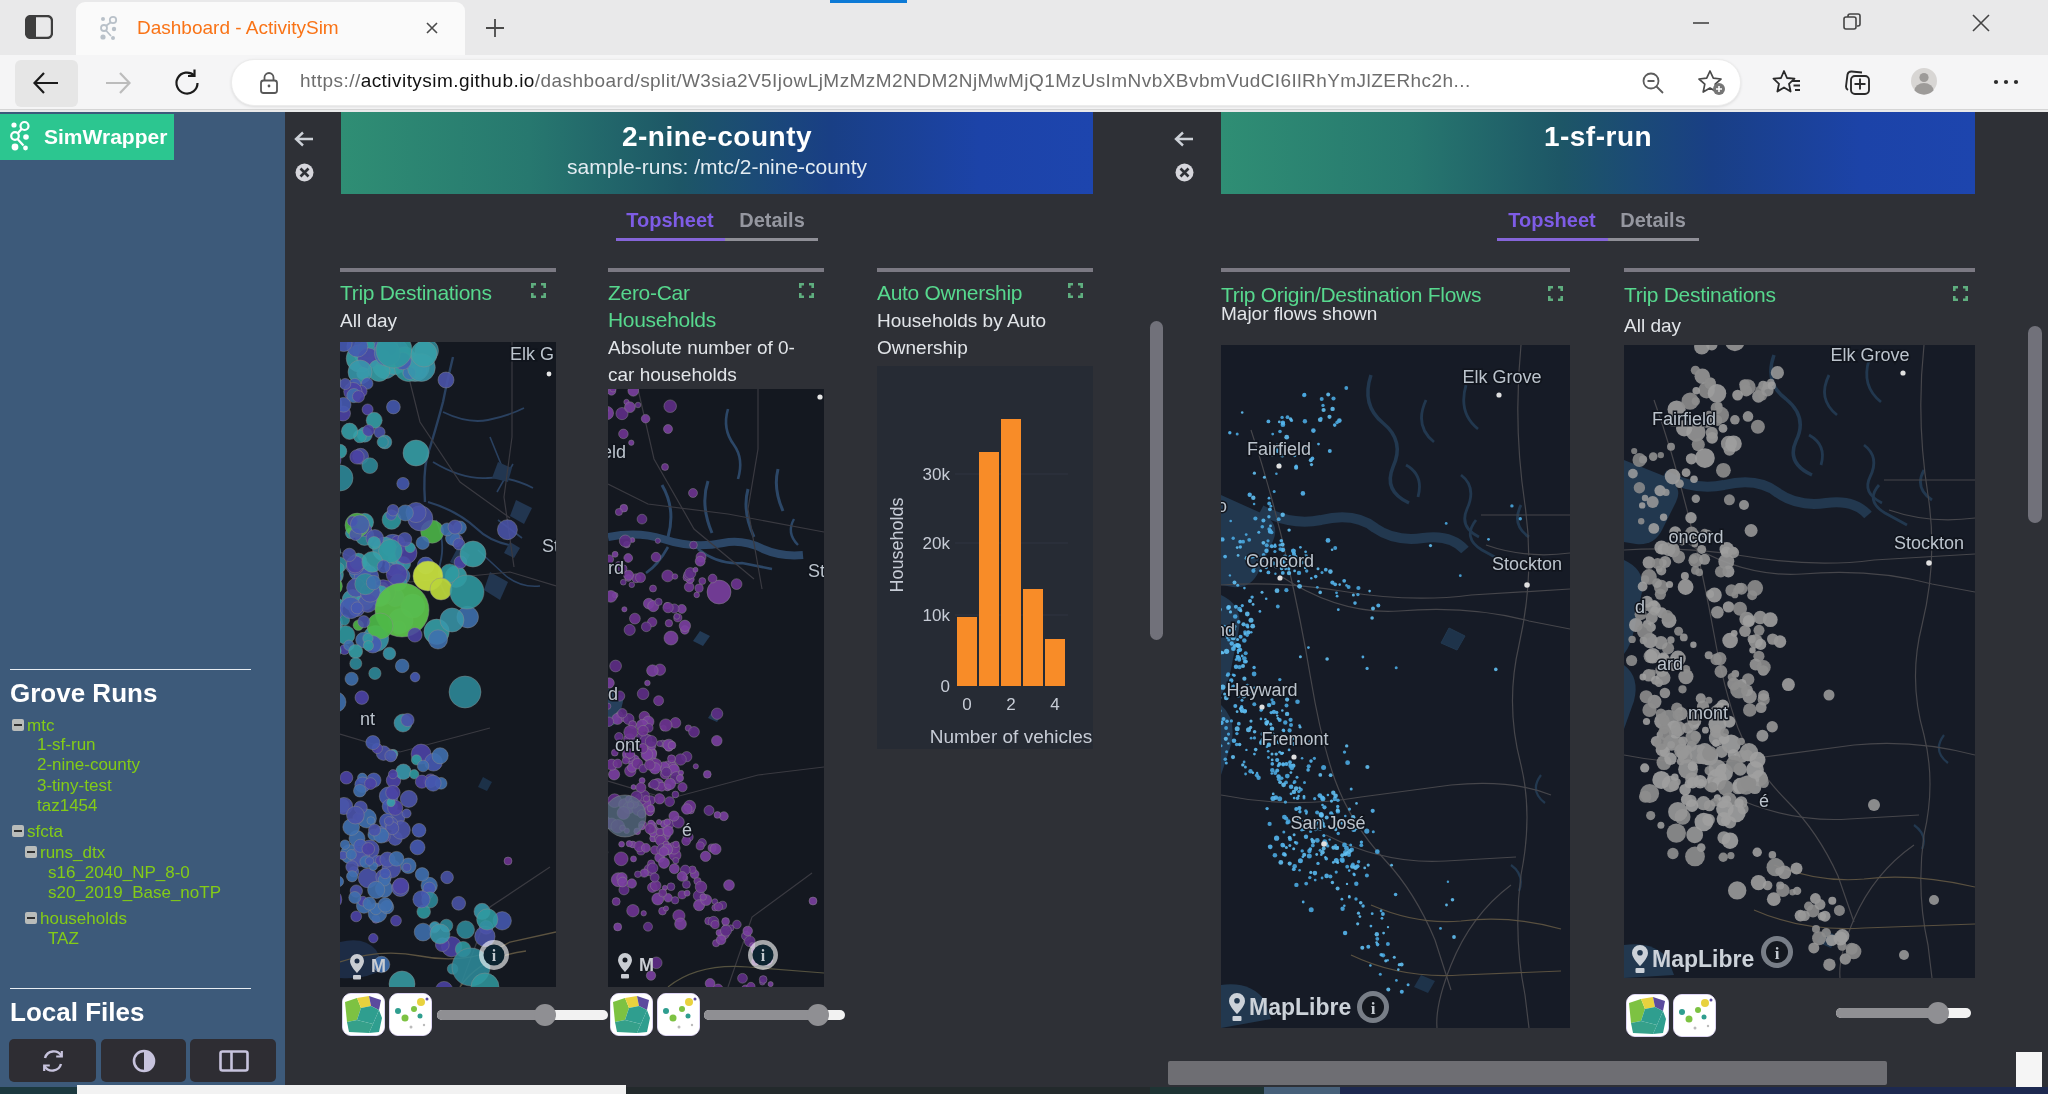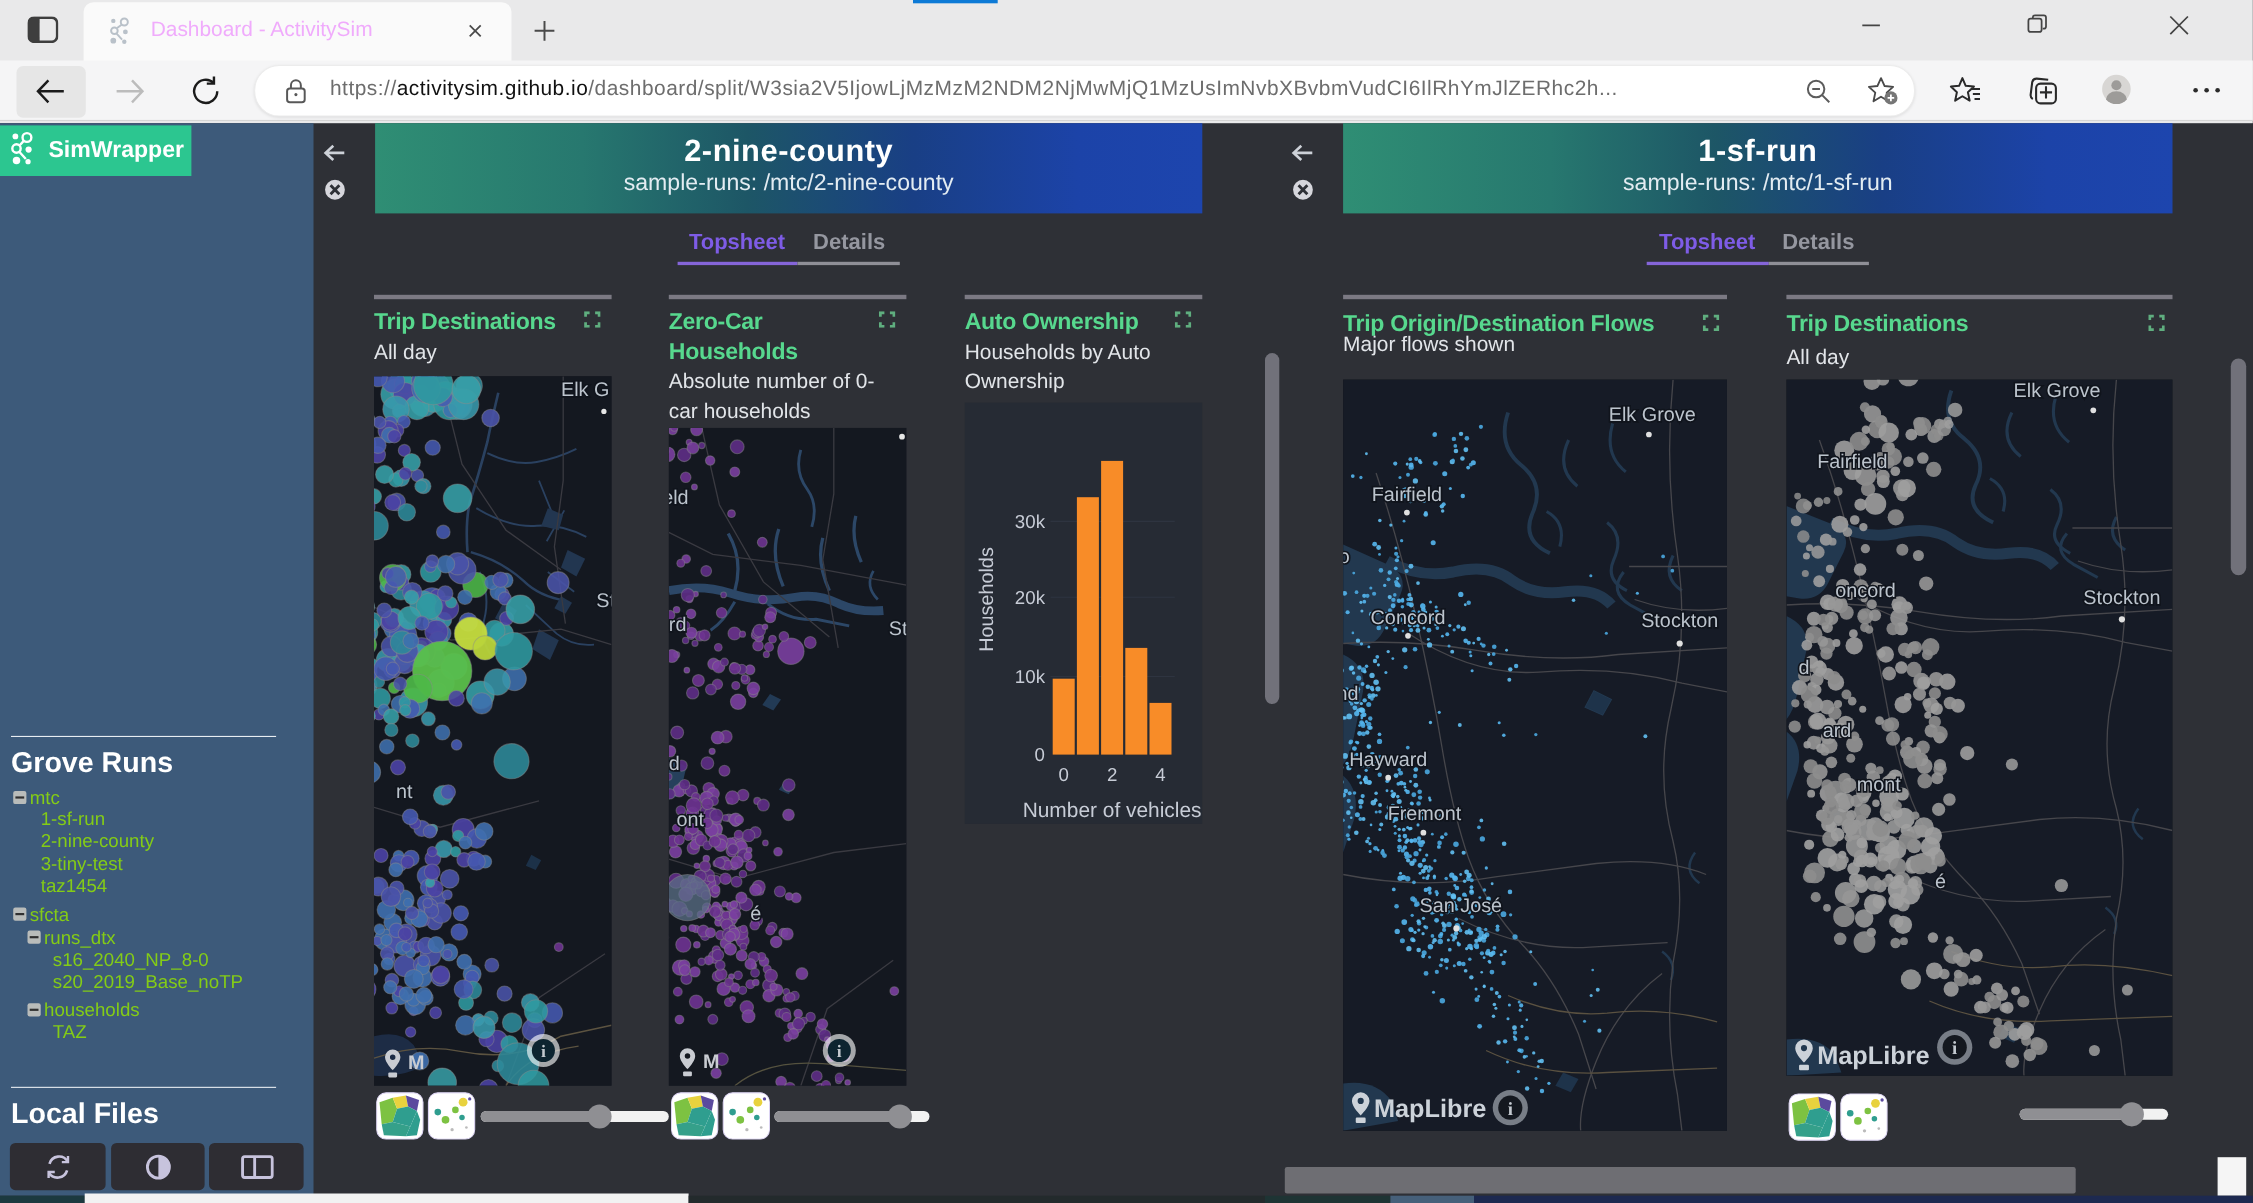--- a/index.html
+++ b/index.html
@@ -13,21 +13,21 @@
 .sbh{position:absolute;left:10px;color:#fff;font-weight:bold;font-size:26px}
 .ti{position:absolute;color:#84cc16;font-size:17px;white-space:nowrap}
 .tico{position:absolute;width:12px;height:12px;background:#b9bcba;border-radius:2px}
 .tico:after{content:"";position:absolute;left:2px;top:5px;width:8px;height:2px;background:#303030}
 .sbtn{position:absolute;top:1039px;height:43px;background:#2e2d33;border-radius:5px}
 .panelgrad{position:absolute;top:112px;height:82px;background:linear-gradient(90deg,#2f8e74 0%,#27786f 25%,#1d5666 45%,#193f85 65%,#1c43a8 85%,#1d45ae 100%);color:#fff;text-align:center}
 .ptitle{font-weight:bold;font-size:28px;padding-top:9px;letter-spacing:.5px}
 .psub{font-size:21px;color:#e3ecf2;margin-top:2px}
 .tabtxt{position:absolute;top:209px;font-weight:bold;font-size:20px}
 .cardline{position:absolute;top:268px;height:4px;background:#7b7983}
-.ctitle{position:absolute;color:#57d88e;font-weight:bold;font-size:21px;line-height:27px;letter-spacing:-0.3px}
+.ctitle{position:absolute;color:#57d88e;font-weight:normal;font-size:21px;line-height:27px;letter-spacing:-0.3px}
 .csub{position:absolute;color:#e2e5e9;font-size:19px;line-height:27px}
 .mapbox{position:absolute;background:#141820;overflow:hidden}
 .thumb{position:absolute;width:43px;height:43px;background:#fff;border:1px solid #dcd4f2;border-radius:9px}
 .sld{position:absolute;height:10px;border-radius:5px}
 .scroll{position:absolute;background:#71717a;border-radius:7px}
 .maplbl{font-family:"Liberation Sans",sans-serif;fill:#bcc4cd;paint-order:stroke;stroke:#10141c;stroke-width:3px;font-size:18px}
 </style></head><body>
 
 <div class="chrome"></div>
 <div class="abs" style="left:830px;top:0;width:77px;height:3px;background:#0d7ad6"></div>
@@ -40,21 +40,21 @@
     <g>
       <circle cx="5" cy="4" r="2" fill="#b9c1c9"></circle>
       <circle cx="15" cy="5" r="3.2" fill="none" stroke="#b9c1c9" stroke-width="1.8"></circle>
       <circle cx="6" cy="13" r="3" fill="none" stroke="#b9c1c9" stroke-width="1.8"></circle>
       <circle cx="16" cy="14" r="2.2" fill="#b9c1c9"></circle>
       <circle cx="5" cy="22" r="2.6" fill="#b9c1c9"></circle>
       <circle cx="15" cy="23" r="2" fill="#b9c1c9"></circle>
       <path d="M12.5 7.5 L8.5 10.5 M8 15.5 L13 21" stroke="#b9c1c9" stroke-width="1.8" fill="none"></path>
     </g>
   </svg>
-<div class="abs" style="left:137px;top:17px;font-size:19px;color:#f0abfc">Dashboard - ActivitySim</div>
+<div class="abs" style="left:137px;top:17px;font-size:19px;color:#f97316">Dashboard - ActivitySim</div>
 <svg class="abs" style="left:424px;top:20px" width="16" height="16" viewBox="0 0 16 16">
     <path d="M3 3 L13 13 M13 3 L3 13" stroke="#4a4a4a" stroke-width="1.6"></path>
   </svg>
 <svg class="abs" style="left:484px;top:17px" width="22" height="22" viewBox="0 0 22 22">
     <path d="M11 2 V20 M2 11 H20" stroke="#4a4a4a" stroke-width="1.8"></path>
   </svg>
 <svg class="abs" style="left:1690px;top:14px" width="22" height="18" viewBox="0 0 22 18">
     <path d="M3 9 H19" stroke="#444" stroke-width="1.6"></path>
   </svg>
 <svg class="abs" style="left:1841px;top:12px" width="22" height="20" viewBox="0 0 22 20">
@@ -173,21 +173,20 @@
 <svg class="abs" style="left:1175px;top:163px" width="19" height="19" viewBox="0 0 19 19">
     <circle cx="9.5" cy="9.5" r="9" fill="#d6d6dc"></circle>
     <path d="M5.5 5.5 L13.5 13.5 M13.5 5.5 L5.5 13.5" stroke="#2e3036" stroke-width="2.6"></path>
   </svg>
 <div class="panelgrad" style="left:341px;width:752px">
     <div class="ptitle">2-nine-county</div>
     <div class="psub">sample-runs: /mtc/2-nine-county</div>
   </div>
 <div class="panelgrad" style="left:1221px;width:754px">
     <div class="ptitle">1-sf-run</div>
-    <div class="psub">sample-runs: /mtc/1-sf-run</div>
   </div>
 <div class="tabtxt" style="left:618px;width:104px;text-align:center;color:#7e5ce6">Topsheet</div>
 <div class="tabtxt" style="left:727px;width:90px;text-align:center;color:#9597a0">Details</div>
 <div class="abs" style="left:616px;top:238px;width:109px;height:3px;background:#8565d9"></div>
 <div class="abs" style="left:725px;top:238px;width:93px;height:3px;background:#8f8f97"></div>
 <div class="tabtxt" style="left:1500px;width:104px;text-align:center;color:#7e5ce6">Topsheet</div>
 <div class="tabtxt" style="left:1608px;width:90px;text-align:center;color:#9597a0">Details</div>
 <div class="abs" style="left:1497px;top:238px;width:111px;height:3px;background:#8565d9"></div>
 <div class="abs" style="left:1608px;top:238px;width:91px;height:3px;background:#8f8f97"></div>
 <div class="cardline" style="left:340px;width:216px"></div>

